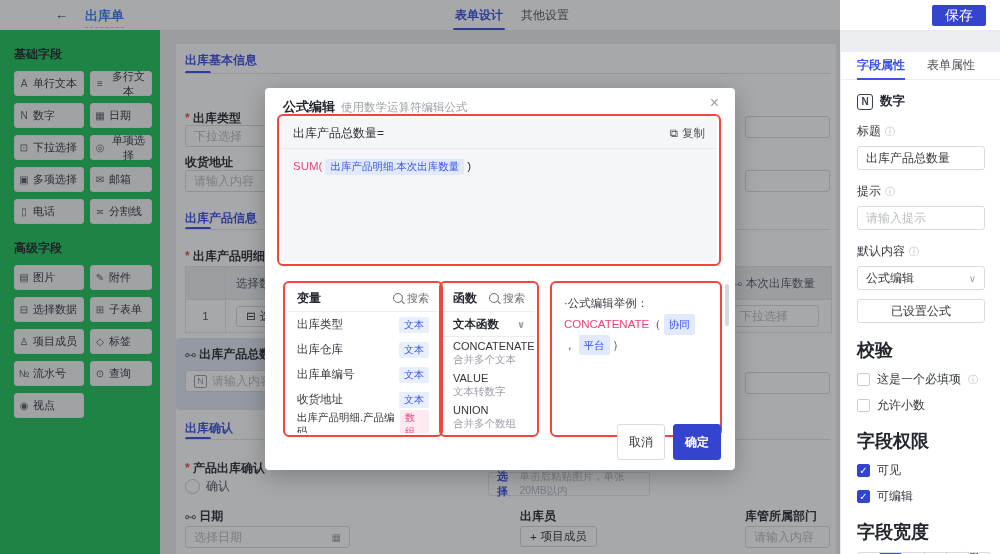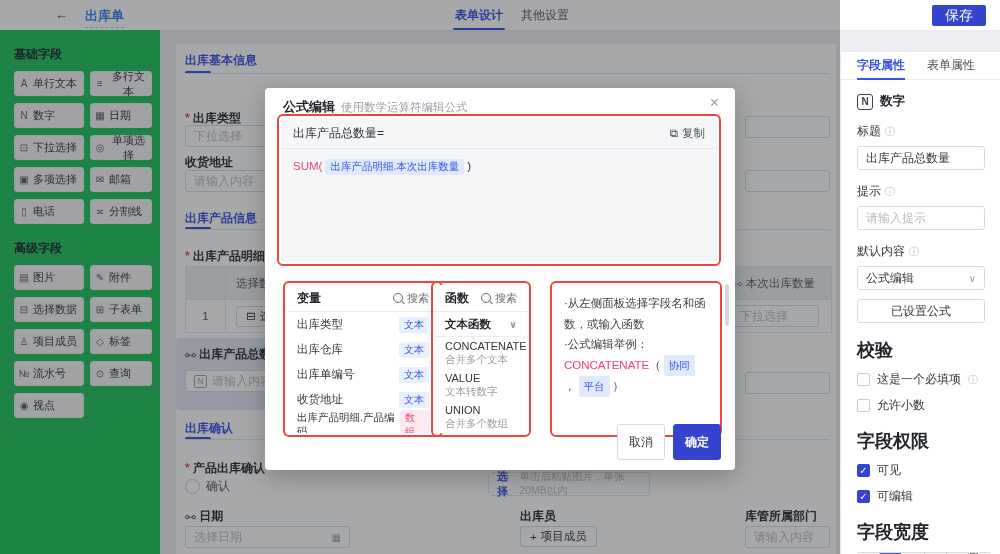--- a/index.html
+++ b/index.html
@@ -360,21 +360,21 @@
             <span>收货地址</span>
             <span class="badge text">文本</span>
           </div>
         <div class="v-row">
             <span style="font-size:10.5px;">出库产品明细.产品编码</span>
             <span class="badge array">数组</span>
           </div>
       </div>
     </div>
 
-    <div class="redbox" style="left:166px;top:193px;width:100px;height:156px;">
+    <div class="redbox" style="left:174px;top:193px;width:100px;height:156px;">
       <div class="panel">
         <div class="p-head">
           <span class="p-title">函数</span>
           <span class="p-search">
               <span class="sico"></span>
               <span>搜索</span>
             </span>
         </div>
         <div class="cat-row">
           <span>文本函数</span>
@@ -391,21 +391,20 @@
         <div class="fn-item">
             <div class="fn-name">UNION</div>
             <div class="fn-desc">合并多个数组</div>
           </div>
       </div>
     </div>
 
     <div class="redbox" style="left:285px;top:193px;width:172px;height:156px;">
       <div class="panel">
         <div class="help-body">
-          <div><span>·</span><span>从左侧面板选择字段名和函数，或输入函数</span></div>
           <div><span>·</span><span>公式编辑举例：</span><span class="fx">CONCATENATE</span><span>（</span><span class="chip">协同</span><span>，</span><span class="chip">平台</span><span>）</span></div>
         </div>
       </div>
     </div>
 
     <div class="m-scroll"></div>
 
     <div class="m-footer">
       <button class="btn ghost">取消</button>
       <button class="btn primary">确定</button>

